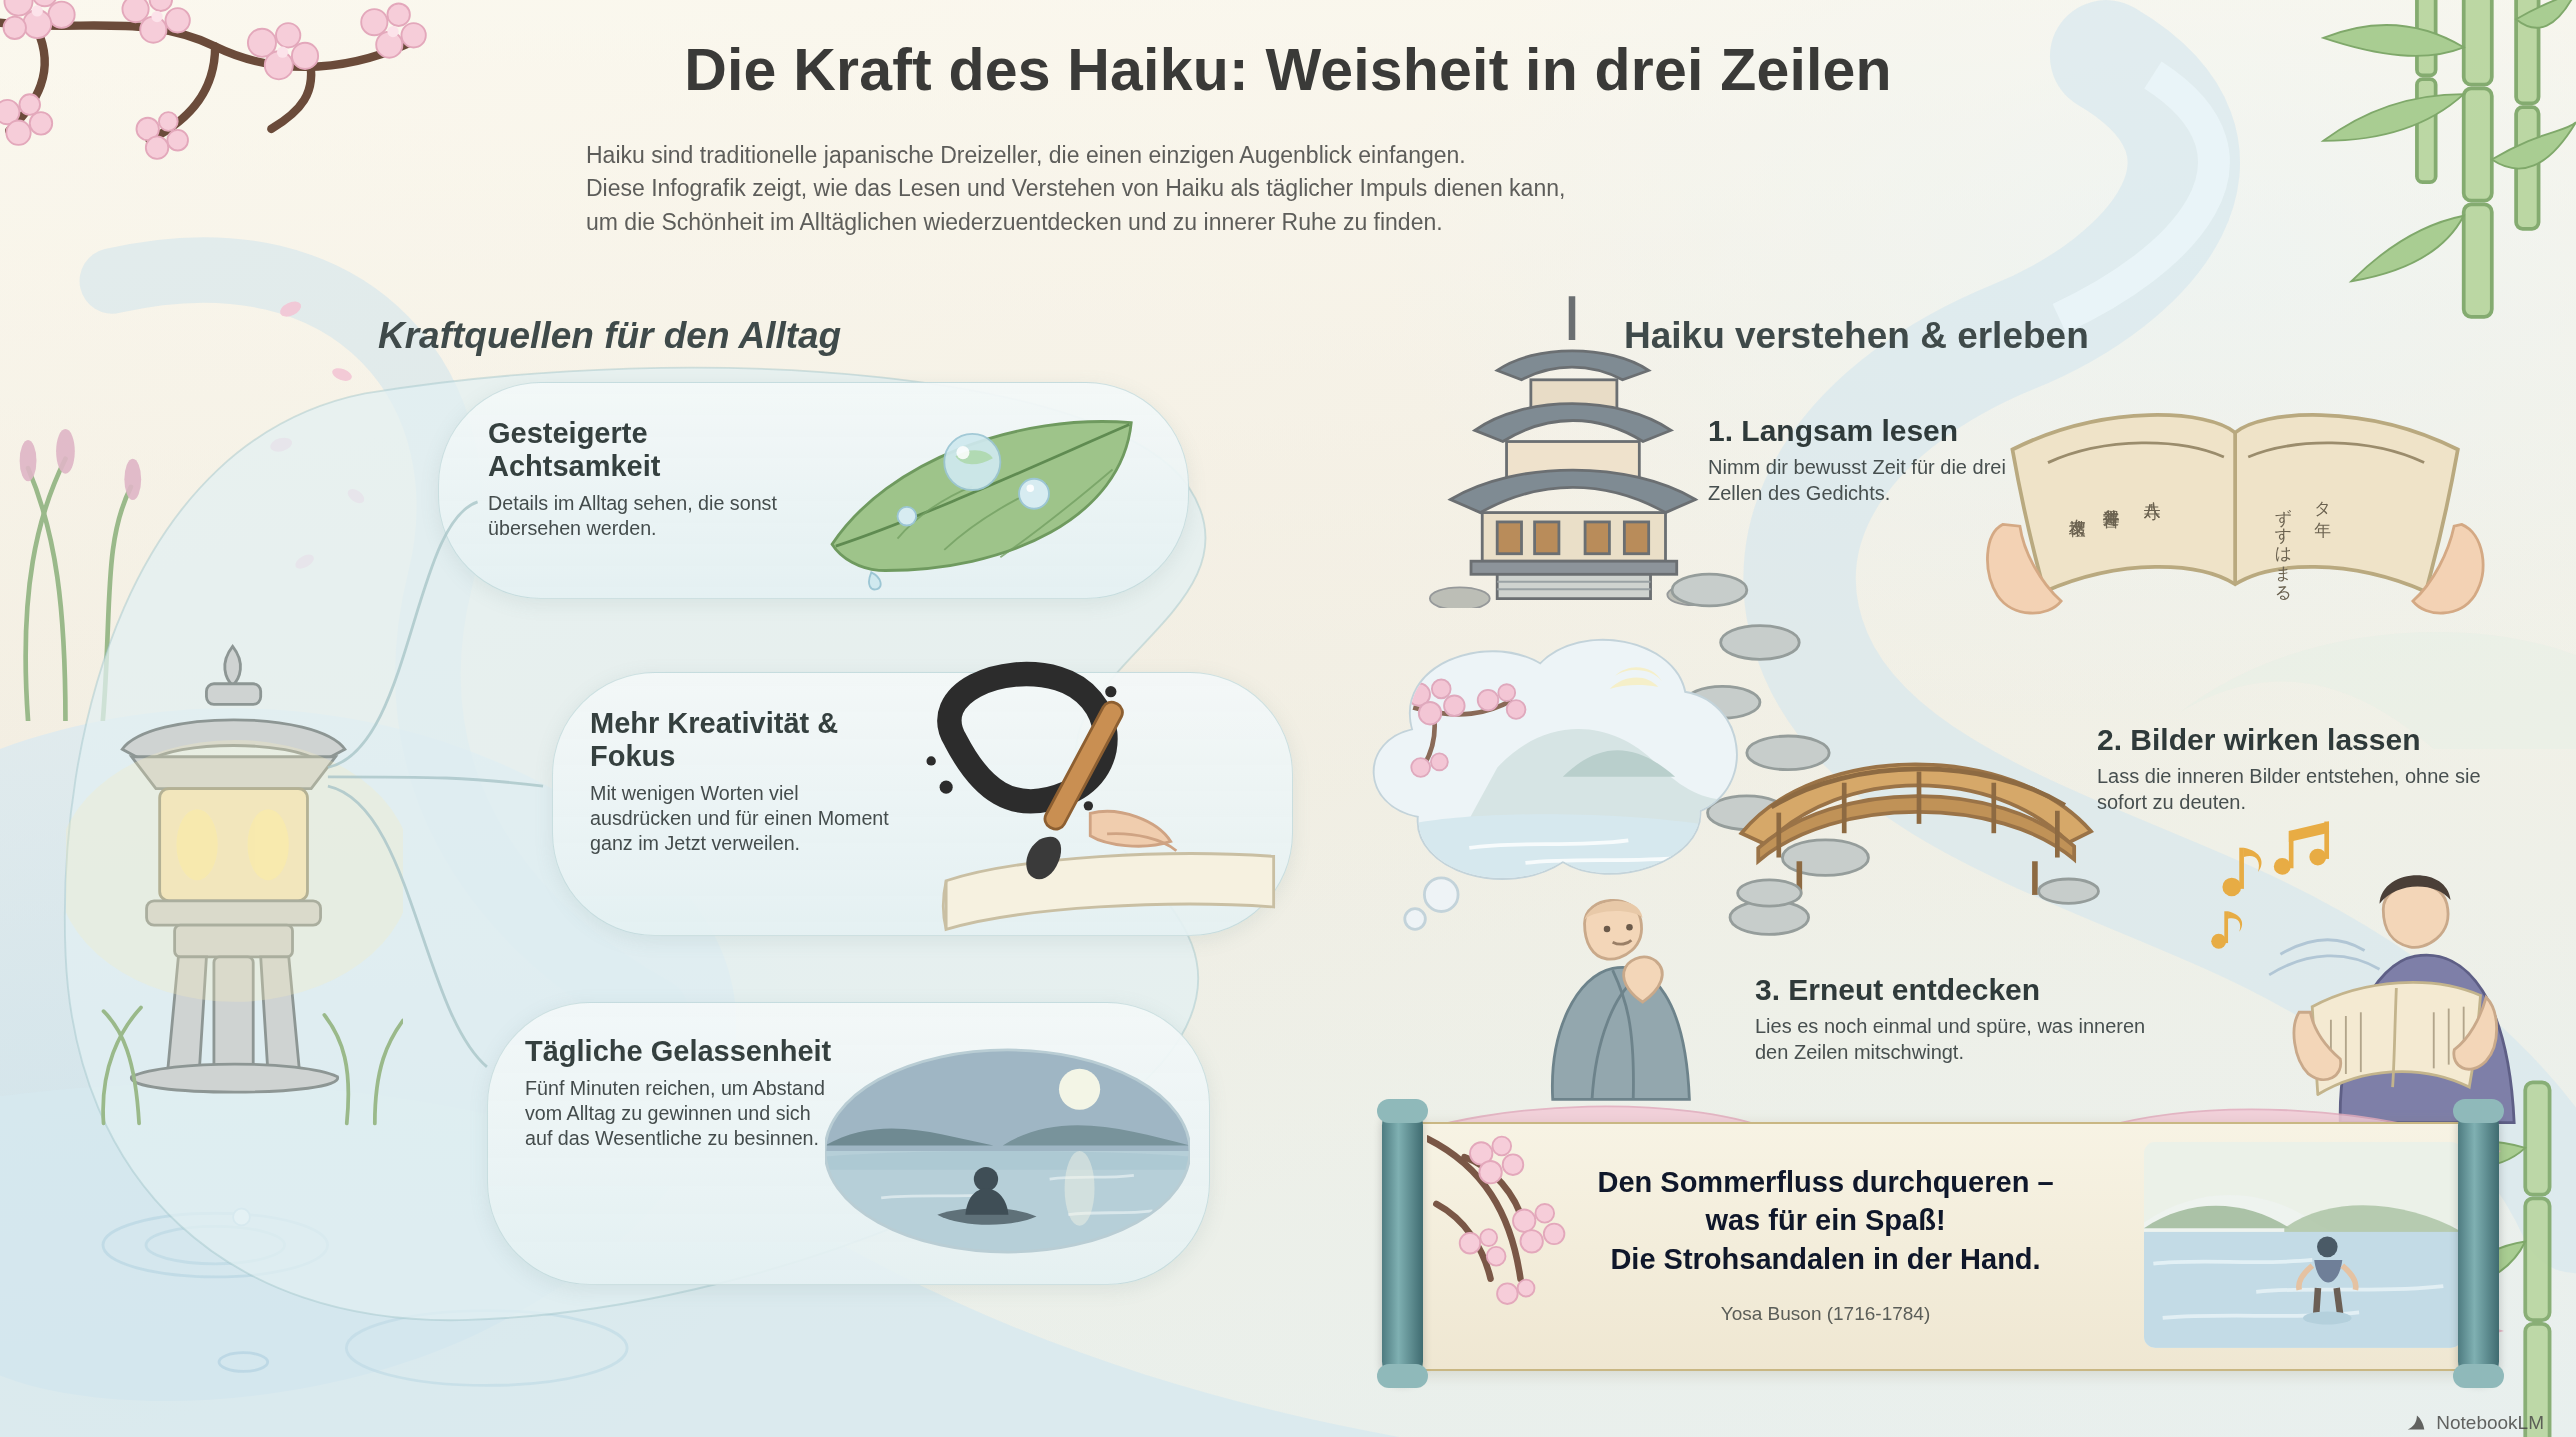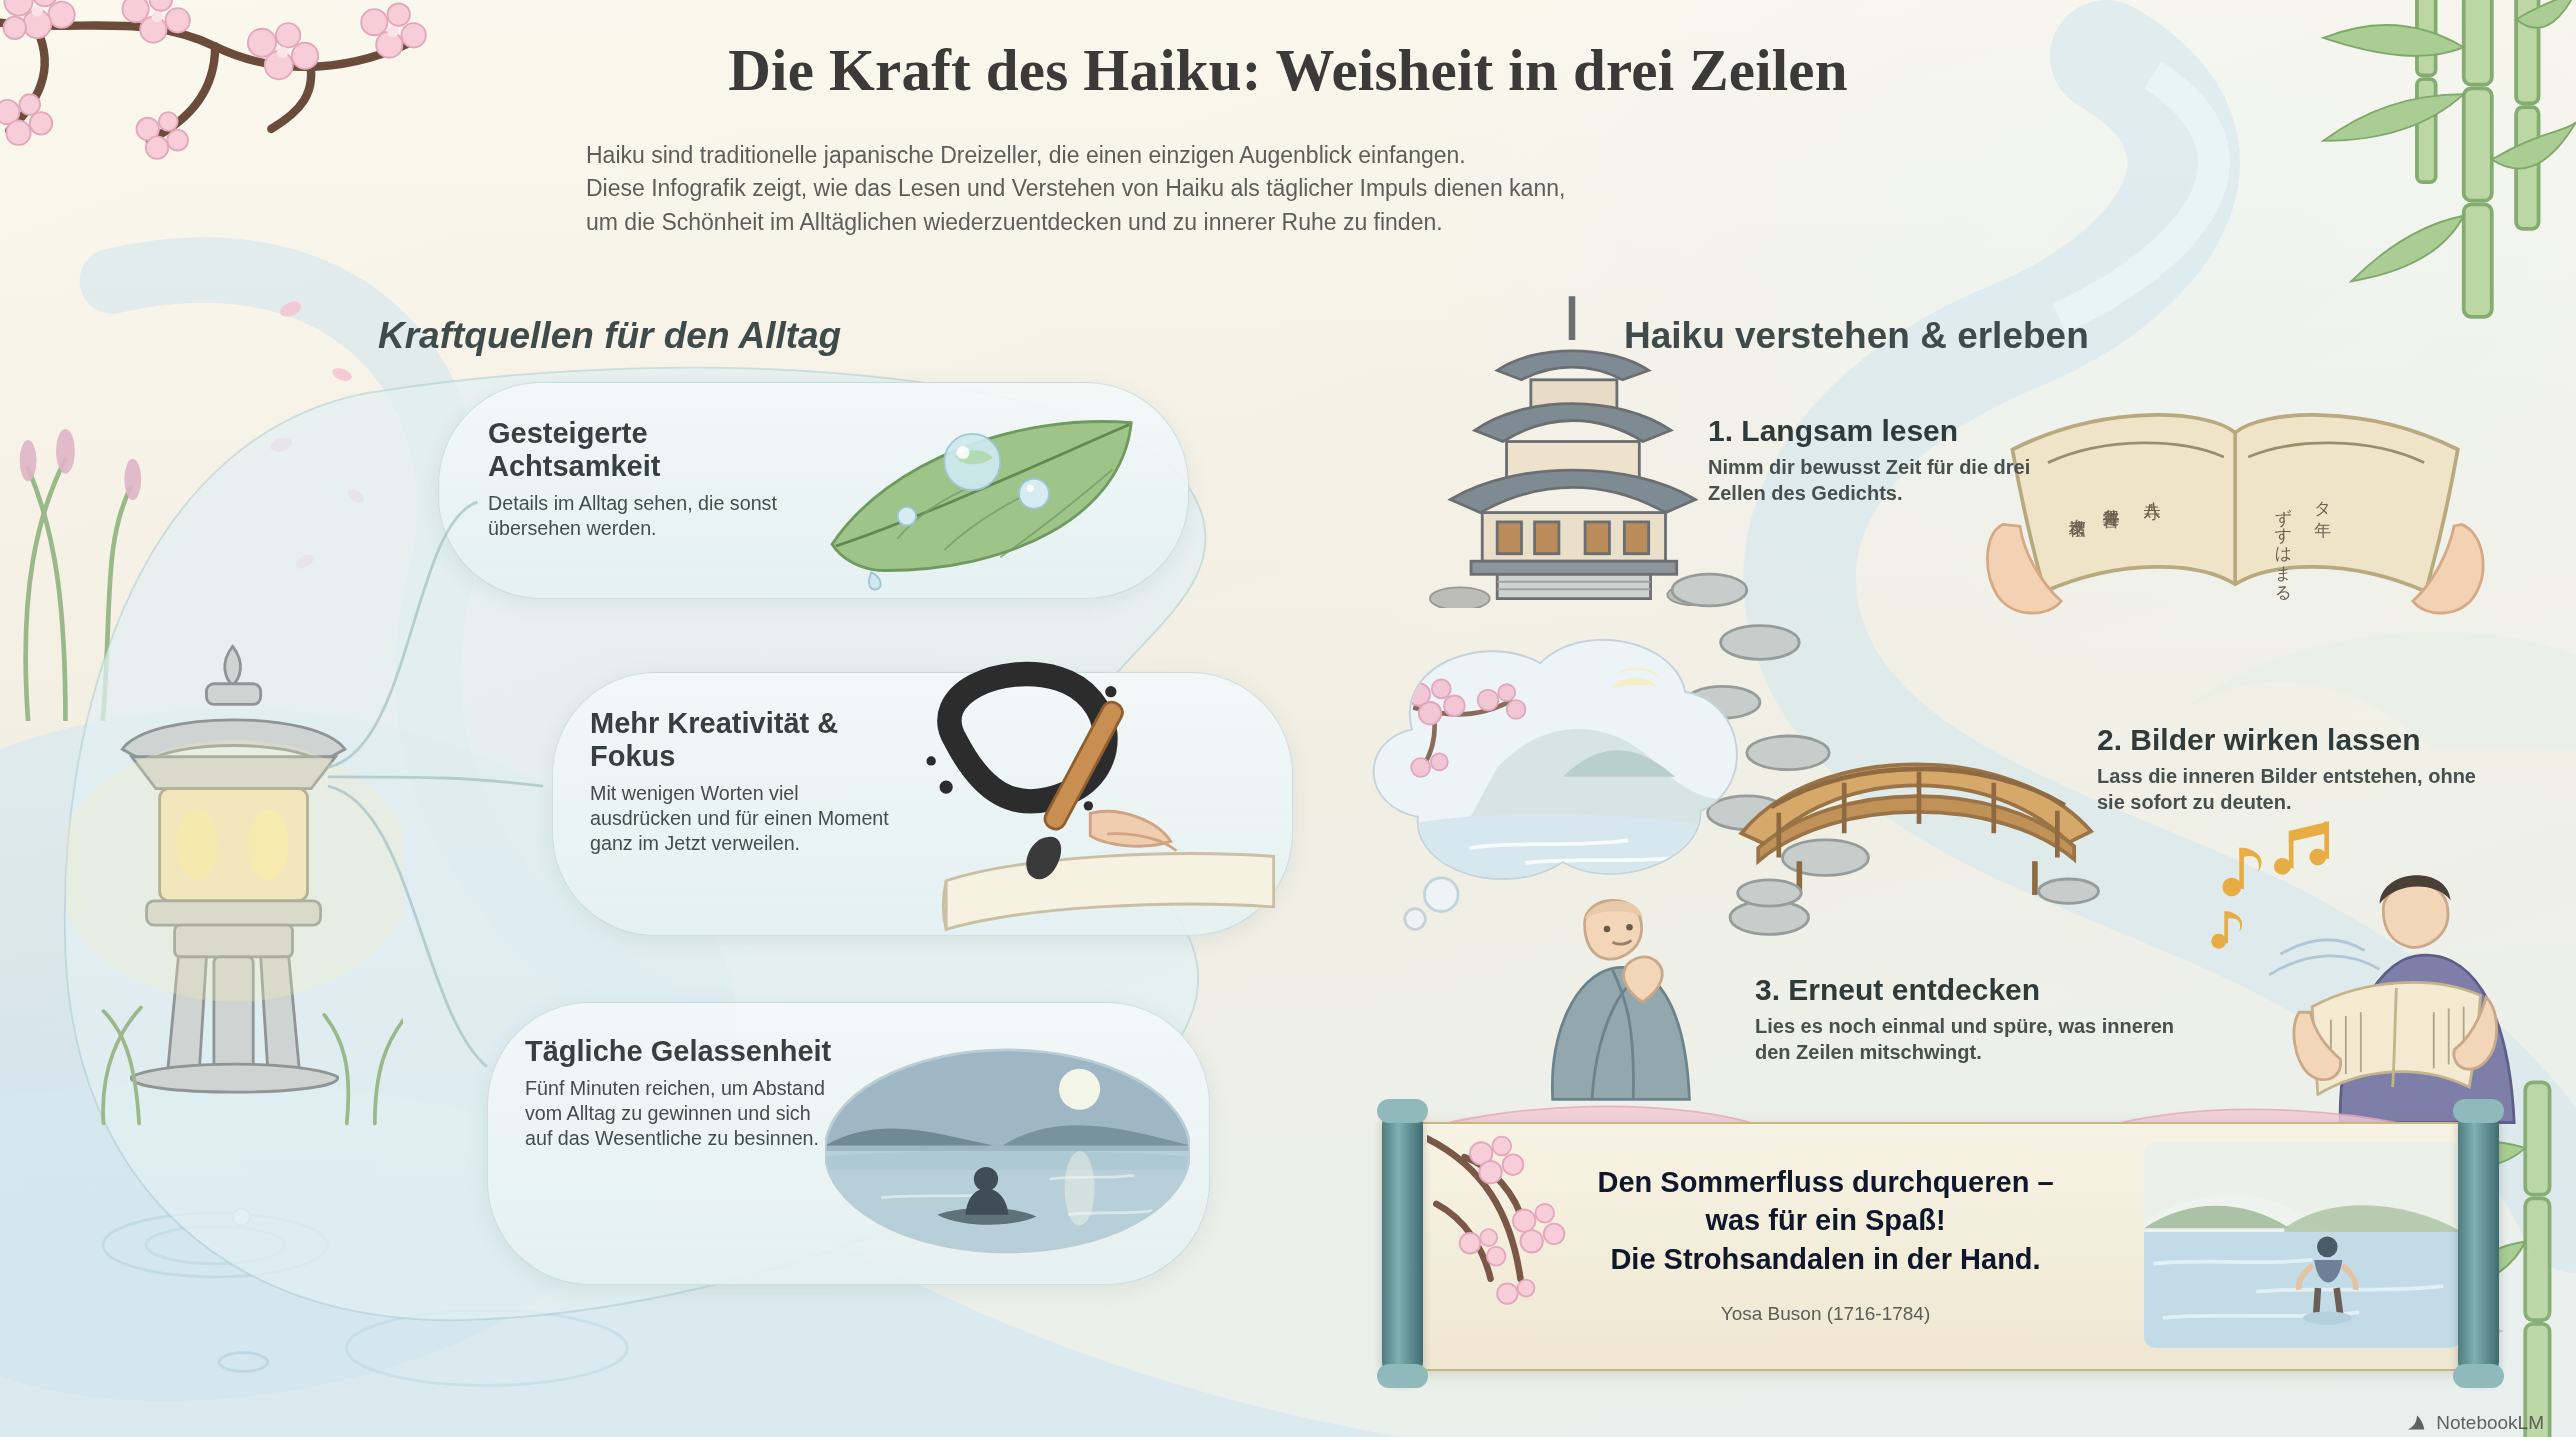--- a/index.html
+++ b/index.html
@@ -14,21 +14,21 @@
     background:
       radial-gradient(ellipse 842px 580px at 12% 80%, #dfeaea 0%, rgba(223,234,234,0) 70%),
       radial-gradient(ellipse 1123px 655px at 85% 18%, #e3eef0 0%, rgba(227,238,240,0) 72%),
       linear-gradient(160deg,#f6f2e6 0%,#f1ece0 40%,#eef0e8 70%,#eaf0ee 100%);
   }
   .paper-tint{position:absolute;inset:0;
      background:linear-gradient(180deg, rgba(255,253,245,.55), rgba(244,240,228,.25) 55%, rgba(228,238,238,.35));}
   
   .title{
     position:absolute;left:0;right:0;top:36px;text-align:center;
-    font-family:Liberation Serif, serif;font-weight:700;font-size:59px;color:#3a3a38;
+    font-family:Liberation Sans, sans-serif;font-weight:700;font-size:59px;color:#3a3a38;
     letter-spacing:0.2px;
   }
   .subtitle{
     position:absolute;left:50%;transform:translateX(-50%);top:139px;width:1404px;text-align:left;
     font-size:23px;line-height:1.45;color:#5d5d5a;
   }
   
   .sec-head{position:absolute;font-size:37px;font-weight:700;color:#3f4a4a;}
   #head-left{left:378px;top:315px;font-style:italic;}
   #head-right{left:1624px;top:315px;}
@@ -36,21 +36,21 @@
     position:absolute;border-radius:103px;
     background:linear-gradient(180deg,rgba(243,248,248,.94),rgba(228,240,242,.9));
     border:0.9px solid rgba(160,195,198,.45);
     box-shadow:0 4.7px 19px rgba(100,130,130,.12);
   }
   .card h3{margin:0;font-size:29px;line-height:1.14;font-weight:700;color:#35403f;}
   .card p{margin:7.5px 0 0;font-size:19.7px;line-height:1.28;color:#444c4c;}
   .card .txt{position:absolute;}
   
   .step h3{margin:0;font-size:30px;font-weight:700;color:#2f3a3a;}
-  .step p{margin:5.6px 0 0;font-size:20px;line-height:1.3;color:#474f4f;font-weight:bold;}
+  .step p{margin:5.6px 0 0;font-size:20px;line-height:1.3;color:#474f4f;}
   .step{position:absolute;}
   
   .scroll-wrap{position:absolute;left:1348px;top:1105px;width:1184px;height:281px;}
   .scroll-body{
     position:absolute;left:56px;top:17px;width:1076px;height:245px;
     background:linear-gradient(180deg,#f7f3e4,#efe7d2);
     border-top:2.8px solid #c9b783;border-bottom:2.8px solid #c9b783;
     border-radius:5.6px/37px;
     box-shadow:0 3.7px 15px rgba(120,110,80,.18);
   }

